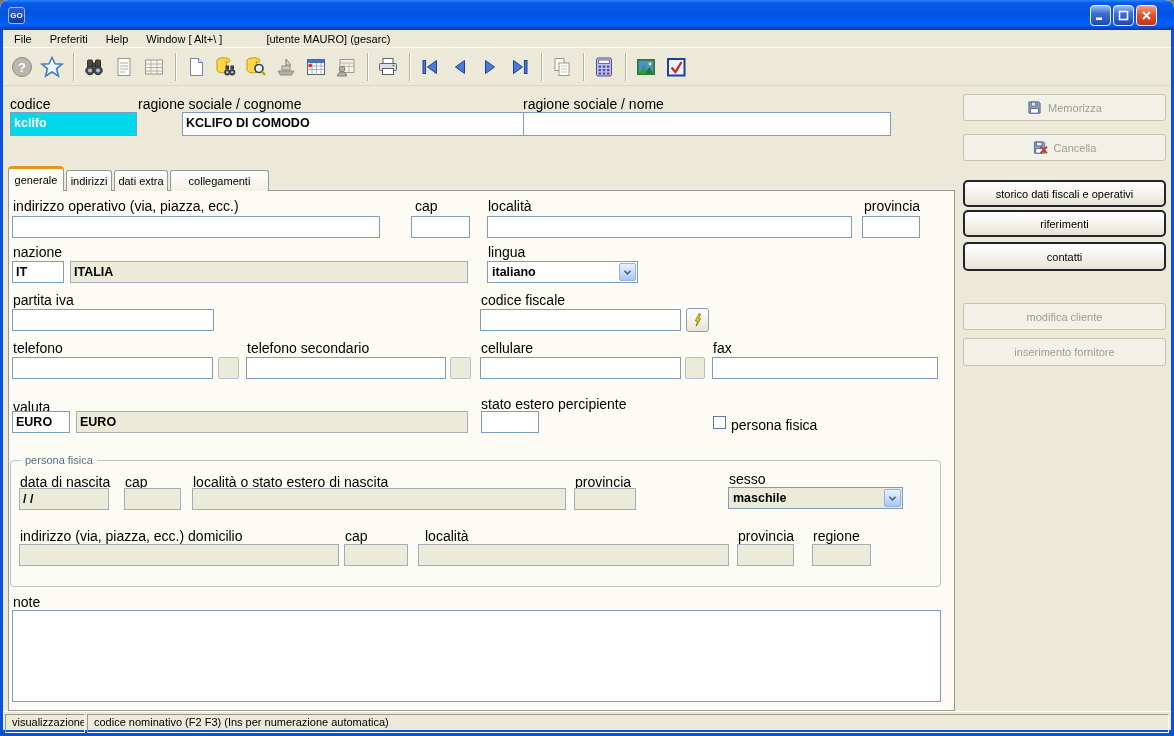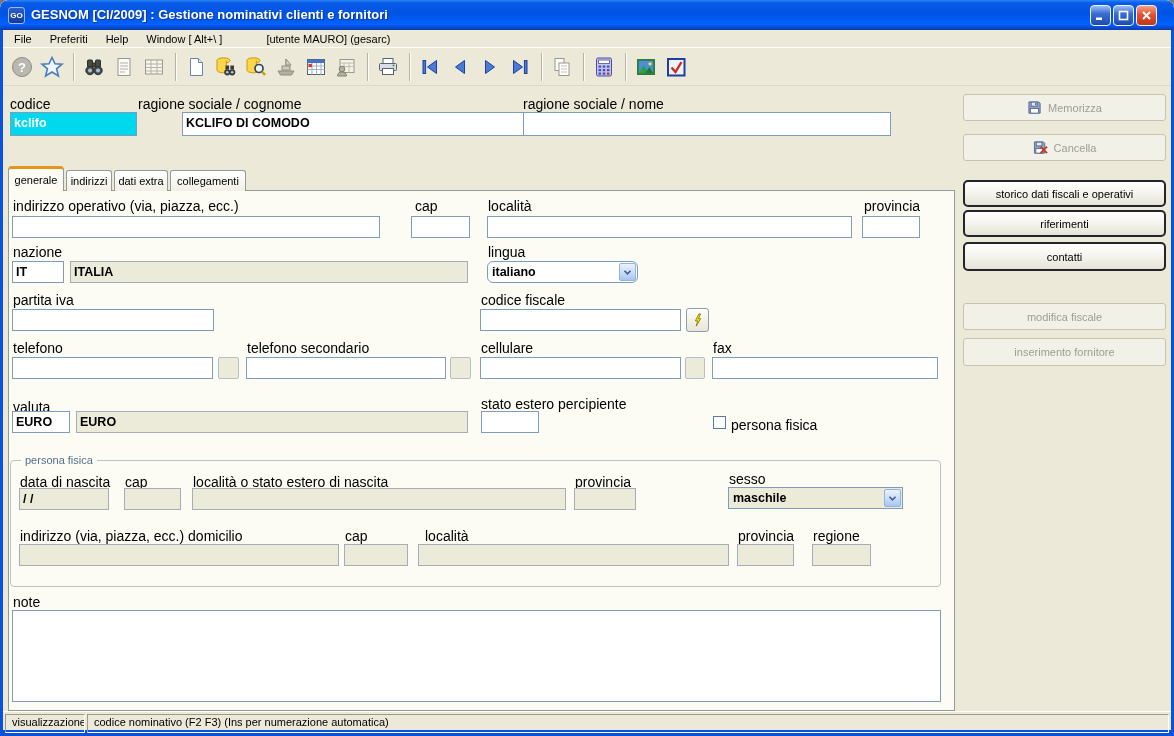--- a/index.html
+++ b/index.html
@@ -85,21 +85,20 @@
   .sbar-cell{position:absolute;top:2px;height:19px;font-size:11px;padding:1px 6px 0;
     border:1px solid;border-color:#9d9a87 #fffef6 #fffef6 #9d9a87;white-space:nowrap;overflow:hidden;}
 </style>
 </head>
 <body>
 
 <div class="win">
 
   <div class="abs titlebar">
     <div class="abs app-icon">GO</div>
-    <div class="abs title-text">GESNOM [CI/2009] : Gestione nominativi clienti e fornitori</div>
     <div class="abs winbtn blue" style="left:1090px;">
       <svg width="11" height="11" viewBox="0 0 11 11">
           <rect x="1" y="7.5" width="6" height="2.5" fill="#fff"></rect>
         </svg>
     </div>
     <div class="abs winbtn blue" style="left:1113px;">
       <svg width="11" height="11" viewBox="0 0 11 11">
           <rect x="1.5" y="1.5" width="8" height="8" fill="none" stroke="#fff" stroke-width="1.6"></rect>
         </svg>
     </div>
@@ -340,44 +339,44 @@
         <path d="M1.5 2 h9.5 L12.5 3.5 V14 H1.5 Z" fill="#8fa3c8" stroke="#5a6d91"></path>
         <rect x="3.5" y="2.3" width="6" height="4" fill="#e8ecf4" stroke="#5a6d91"></rect>
         <rect x="3" y="9" width="7.5" height="5" fill="#fff" stroke="#5a6d91"></rect>
         <path d="M8 7 L15 14 M15 7 L8 14" stroke="#c43a2a" stroke-width="2"></path>
       </svg>
     <span>Cancella</span>
   </div>
   <div class="sbtn strong" style="top:180px;height:27px;">storico dati fiscali e operativi</div>
   <div class="sbtn strong" style="top:210px;height:27px;">riferimenti</div>
   <div class="sbtn strong" style="top:242px;height:29px;">contatti</div>
-  <div class="sbtn disabled" style="top:303px;height:27px;">modifica fiscale</div>
+  <div class="sbtn disabled" style="top:303px;height:27px;">modifica cliente</div>
   <div class="sbtn disabled" style="top:338px;height:28px;">inserimento fornitore</div>
 
   <div class="tab active" style="left:8px;width:56px;">generale</div>
   <div class="tab" style="left:66px;width:46px;">indirizzi</div>
   <div class="tab" style="left:114px;width:54px;">dati extra</div>
-  <div class="tab" style="left:170px;width:76px;">collegamenti</div>
+  <div class="tab" style="left:170px;width:99px;">collegamenti</div>
 
   <div class="abs panel"></div>
 
   <div class="lbl" style="left:13px;top:198px;z-index:2;">indirizzo operativo (via, piazza, ecc.)</div>
   <div class="fld" style="left:12px;top:216px;width:368px;z-index:2;"></div>
   <div class="lbl" style="left:415px;top:198px;z-index:2;">cap</div>
   <div class="fld" style="left:411px;top:216px;width:59px;z-index:2;"></div>
   <div class="lbl" style="left:488px;top:198px;z-index:2;">località</div>
   <div class="fld" style="left:487px;top:216px;width:365px;z-index:2;"></div>
   <div class="lbl" style="left:864px;top:198px;z-index:2;">provincia</div>
   <div class="fld" style="left:862px;top:216px;width:58px;z-index:2;"></div>
 
   <div class="lbl" style="left:13px;top:244px;z-index:2;">nazione</div>
   <div class="fld" style="left:12px;top:261px;width:52px;z-index:2;">IT</div>
   <div class="fld ro" style="left:70px;top:261px;width:398px;z-index:2;">ITALIA</div>
   <div class="lbl" style="left:488px;top:244px;z-index:2;">lingua</div>
-  <div class="combo" style="left:487px;top:261px;width:151px;z-index:2;border-radius:6px;">
+  <div class="combo" style="left:487px;top:261px;width:151px;z-index:2;">
     <span>italiano</span>
     <span class="cmb-btn">
         <svg viewBox="0 0 10 8" width="9" height="7">
           <path d="M1.5 2 L5 5.5 L8.5 2" fill="none" stroke="#3f5f8f" stroke-width="1.8"></path>
         </svg>
       </span>
   </div>
 
   <div class="lbl" style="left:13px;top:292px;z-index:2;">partita iva</div>
   <div class="fld" style="left:12px;top:309px;width:202px;z-index:2;"></div>

